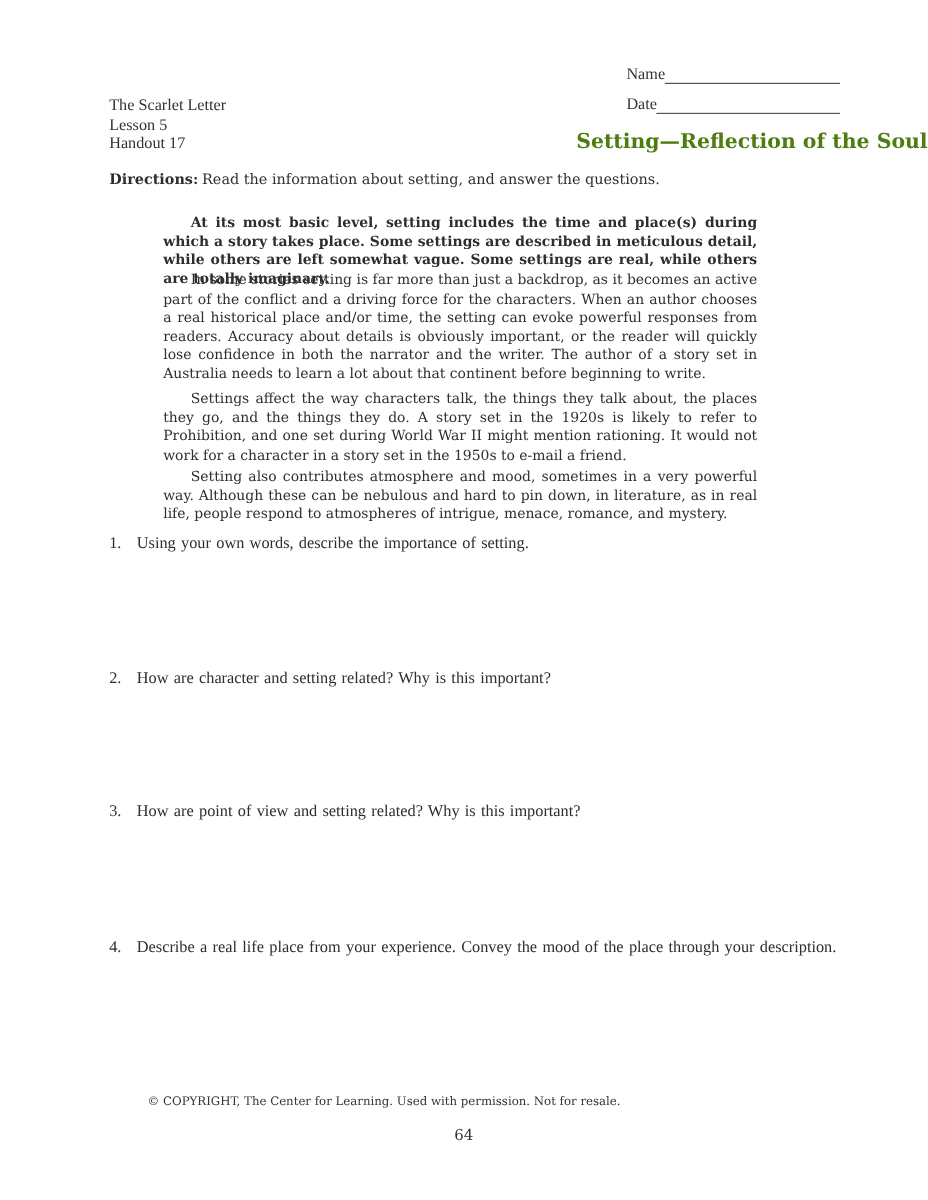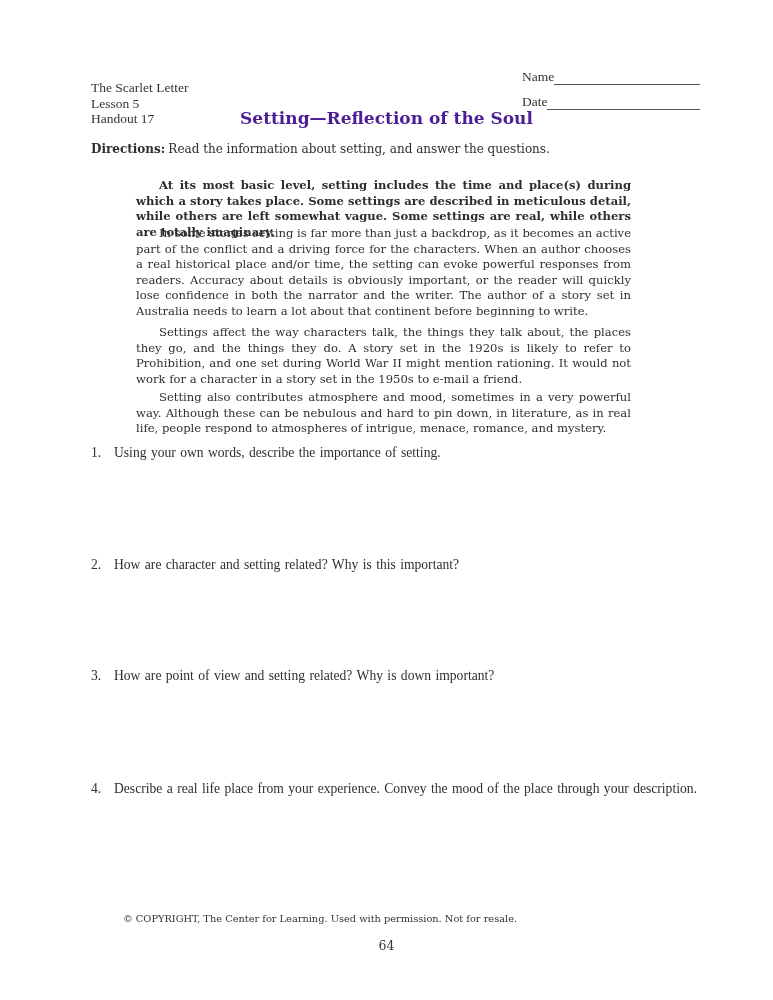--- a/index.html
+++ b/index.html
@@ -2,27 +2,27 @@
 <html><head>
 <meta charset="utf-8">
 <style>
   html, body { margin: 0; padding: 0; background: #ffffff; }
   body { width: 773px; height: 1000px; position: relative; overflow: hidden;
          font-family: "DejaVu Serif", "Liberation Serif", serif; color: #2a2a2a; }
   .hdr-left { position: absolute; left: 91px; top: 54px; font-family: "Liberation Serif", serif;
               font-size: 13.5px; line-height: 15.5px; color: #333; margin-top: 26px; }
   .hdr-right { position: absolute; left: 522px; top: 54px; font-family: "Liberation Serif", serif;
                font-size: 13.5px; color: #333; }
-  .hdr-right .row { display: flex; align-items: flex-end; height: 15.5px; margin-top: 15px; }
+  .hdr-right .row { display: flex; align-items: flex-end; height: 15.5px; }
   .hdr-right .row + .row { margin-top: 10px; }
   .blank { display: inline-block; border-bottom: 1px solid #555; height: 12px; }
   .blank.name { width: 146px; }
   .blank.date { width: 153px; }
-  .title { position: absolute; left: 0; width: 773px; top: 108px; text-align: center;
-           font-family: "DejaVu Serif", serif; font-weight: bold; font-size: 17px; color: #4c1d95; }
+  .title { position: absolute; left: 0; width: 773px; top: 108px; text-align: right;
+           font-family: "DejaVu Serif", serif; font-weight: bold; font-size: 17px; color: #4d7c0f; }
   .directions { position: absolute; left: 91px; top: 142px; font-size: 12.4px; color: #2e2e2e;
                 font-family: "Liberation Serif", serif; text-align: center; }
   .directions b { font-family: "DejaVu Serif", serif; font-size: 12px; }
   .directions .dtxt { font-family: "DejaVu Serif", serif; font-size: 12px; font-weight: normal; }
   .para { position: absolute; left: 136px; width: 495px; font-family: "DejaVu Serif", serif;
           font-size: 11.6px; line-height: 15.6px; text-align: justify; text-indent: 23px;
           color: #2e2e2e; margin: 0; }
   .q { position: absolute; left: 91px; width: 615px; font-family: "Liberation Serif", serif;
        font-size: 13.6px; line-height: 16px; color: #2e2e2e; display: flex; }
   .q .num { width: 23px; flex: none; }
@@ -72,21 +72,21 @@
 <div class="answer-area" style="top:465px;height:90px;"></div>
 
 <div class="q" style="top:557px;">
   <span class="num">2.</span>
   <span class="qtext">How are character and setting related? Why is this important?</span>
 </div>
 <div class="answer-area" style="top:577px;height:90px;"></div>
 
 <div class="q" style="top:668px;">
   <span class="num">3.</span>
-  <span class="qtext">How are point of view and setting related? Why is down important?</span>
+  <span class="qtext">How are point of view and setting related? Why is this important?</span>
 </div>
 <div class="answer-area" style="top:688px;height:90px;"></div>
 
 <div class="q" style="top:781px;">
   <span class="num">4.</span>
   <span class="qtext">Describe a real life place from your experience. Convey the mood of the place through your description.</span>
 </div>
 <div class="answer-area" style="top:818px;height:85px;"></div>
 
 <div class="footer">© COPYRIGHT, The Center for Learning. Used with permission. Not for resale.</div>

